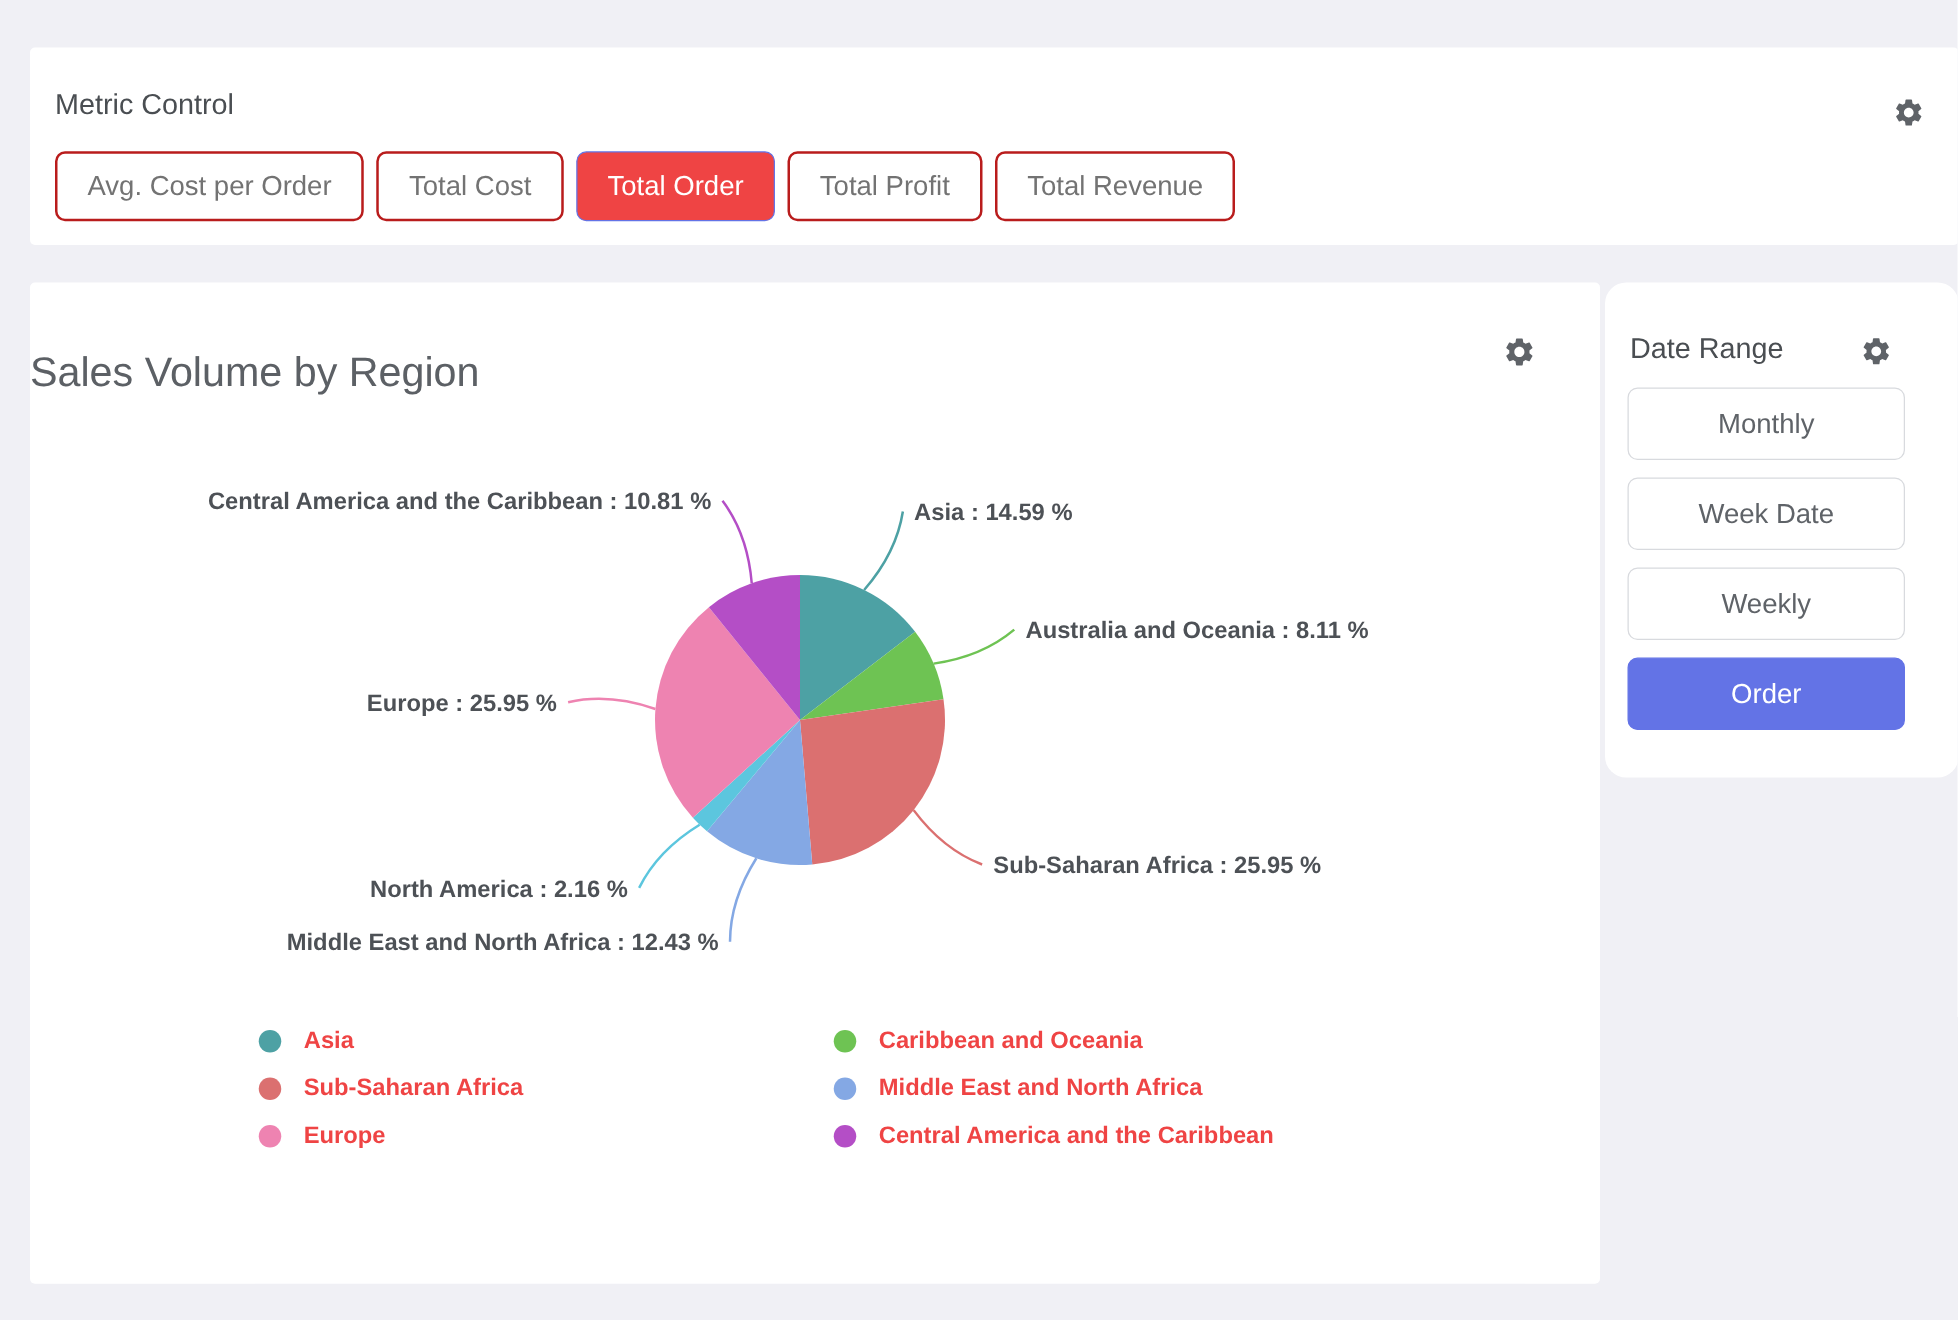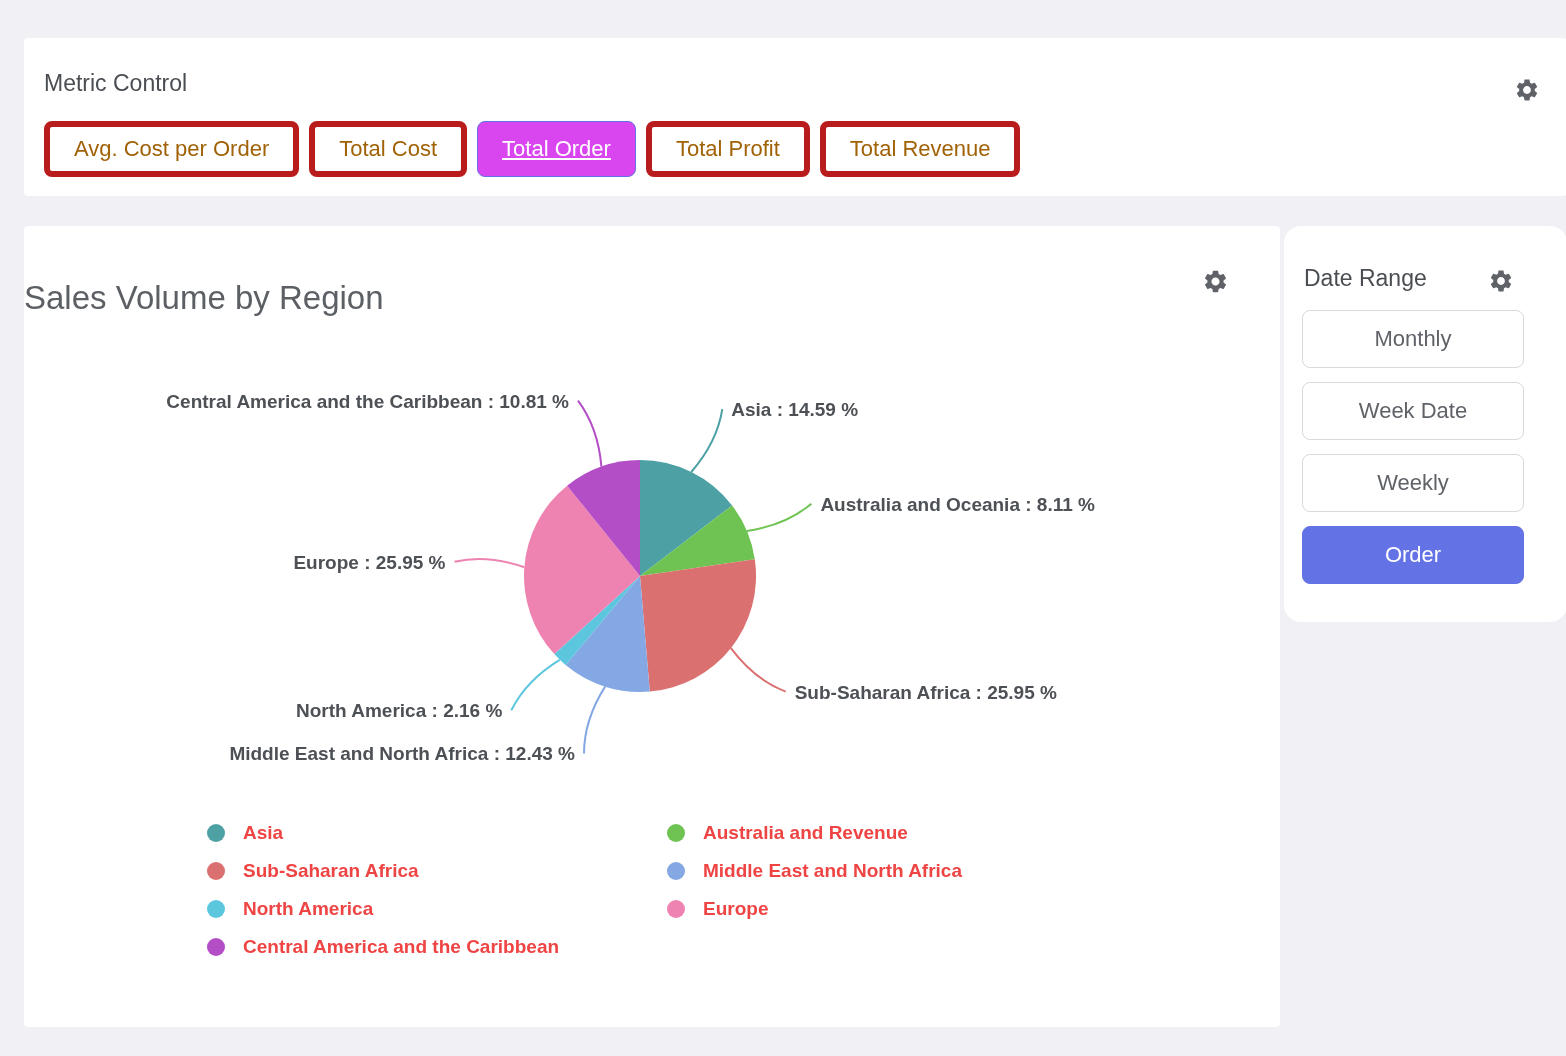--- a/index.html
+++ b/index.html
@@ -38,33 +38,32 @@
   .date-panel .gear{left:204px;top:42px;width:26px;height:26px;}
 
   .btn-row{
     position:absolute;left:20px;top:83px;
     display:flex;gap:10px;
   }
   .pill-btn{
     height:56px;
     padding:0 24px;
     background:#ffffff;
-    border:6px solid #b91c1c;
+    border:2px solid #b91c1c;
     border-radius:8px;
     font-family:"Liberation Sans", sans-serif;
     font-size:22px;
-    color:#a16207;
+    color:#737373;
     cursor:pointer;
     white-space:nowrap;
   }
   .pill-btn.selected{
-    background:#d946ef;
+    background:#ef4444;
     border:1px solid #6373e6;
     color:#ffffff;
-    text-decoration:underline;
   }
 
   .chart-title{
     position:absolute;left:0;right:0;top:52px;
     margin:0;
     text-align:left;
     font-size:33px;
     font-weight:400;
     color:#5c6065;
     line-height:40px;
@@ -163,33 +162,29 @@
         <path d="M 577.4 240.6 Q 574.1 201.5 554.0 174.6" fill="none" stroke="#B44EC6" stroke-width="2"></path>
         <text x="545.0" y="181.6" text-anchor="end" class="pie-label">Central America and the Caribbean : 10.81 %</text>
       </svg>
     <div class="legend" id="legend">
         <div class="legend-item">
           <span class="legend-dot" style="background: rgb(77, 161, 164);"></span>
           <span class="legend-label">Asia</span>
         </div>
         <div class="legend-item">
           <span class="legend-dot" style="background: rgb(110, 195, 83);"></span>
-          <span class="legend-label">Australia and Revenue</span>
+          <span class="legend-label">Caribbean and Oceania</span>
         </div>
         <div class="legend-item">
           <span class="legend-dot" style="background: rgb(219, 112, 112);"></span>
           <span class="legend-label">Sub-Saharan Africa</span>
         </div>
         <div class="legend-item">
           <span class="legend-dot" style="background: rgb(132, 168, 228);"></span>
           <span class="legend-label">Middle East and North Africa</span>
-        </div>
-        <div class="legend-item">
-          <span class="legend-dot" style="background: rgb(92, 198, 222);"></span>
-          <span class="legend-label">North America</span>
         </div>
         <div class="legend-item">
           <span class="legend-dot" style="background: rgb(238, 131, 177);"></span>
           <span class="legend-label">Europe</span>
         </div>
         <div class="legend-item">
           <span class="legend-dot" style="background: rgb(180, 78, 198);"></span>
           <span class="legend-label">Central America and the Caribbean</span>
         </div>
       </div>

